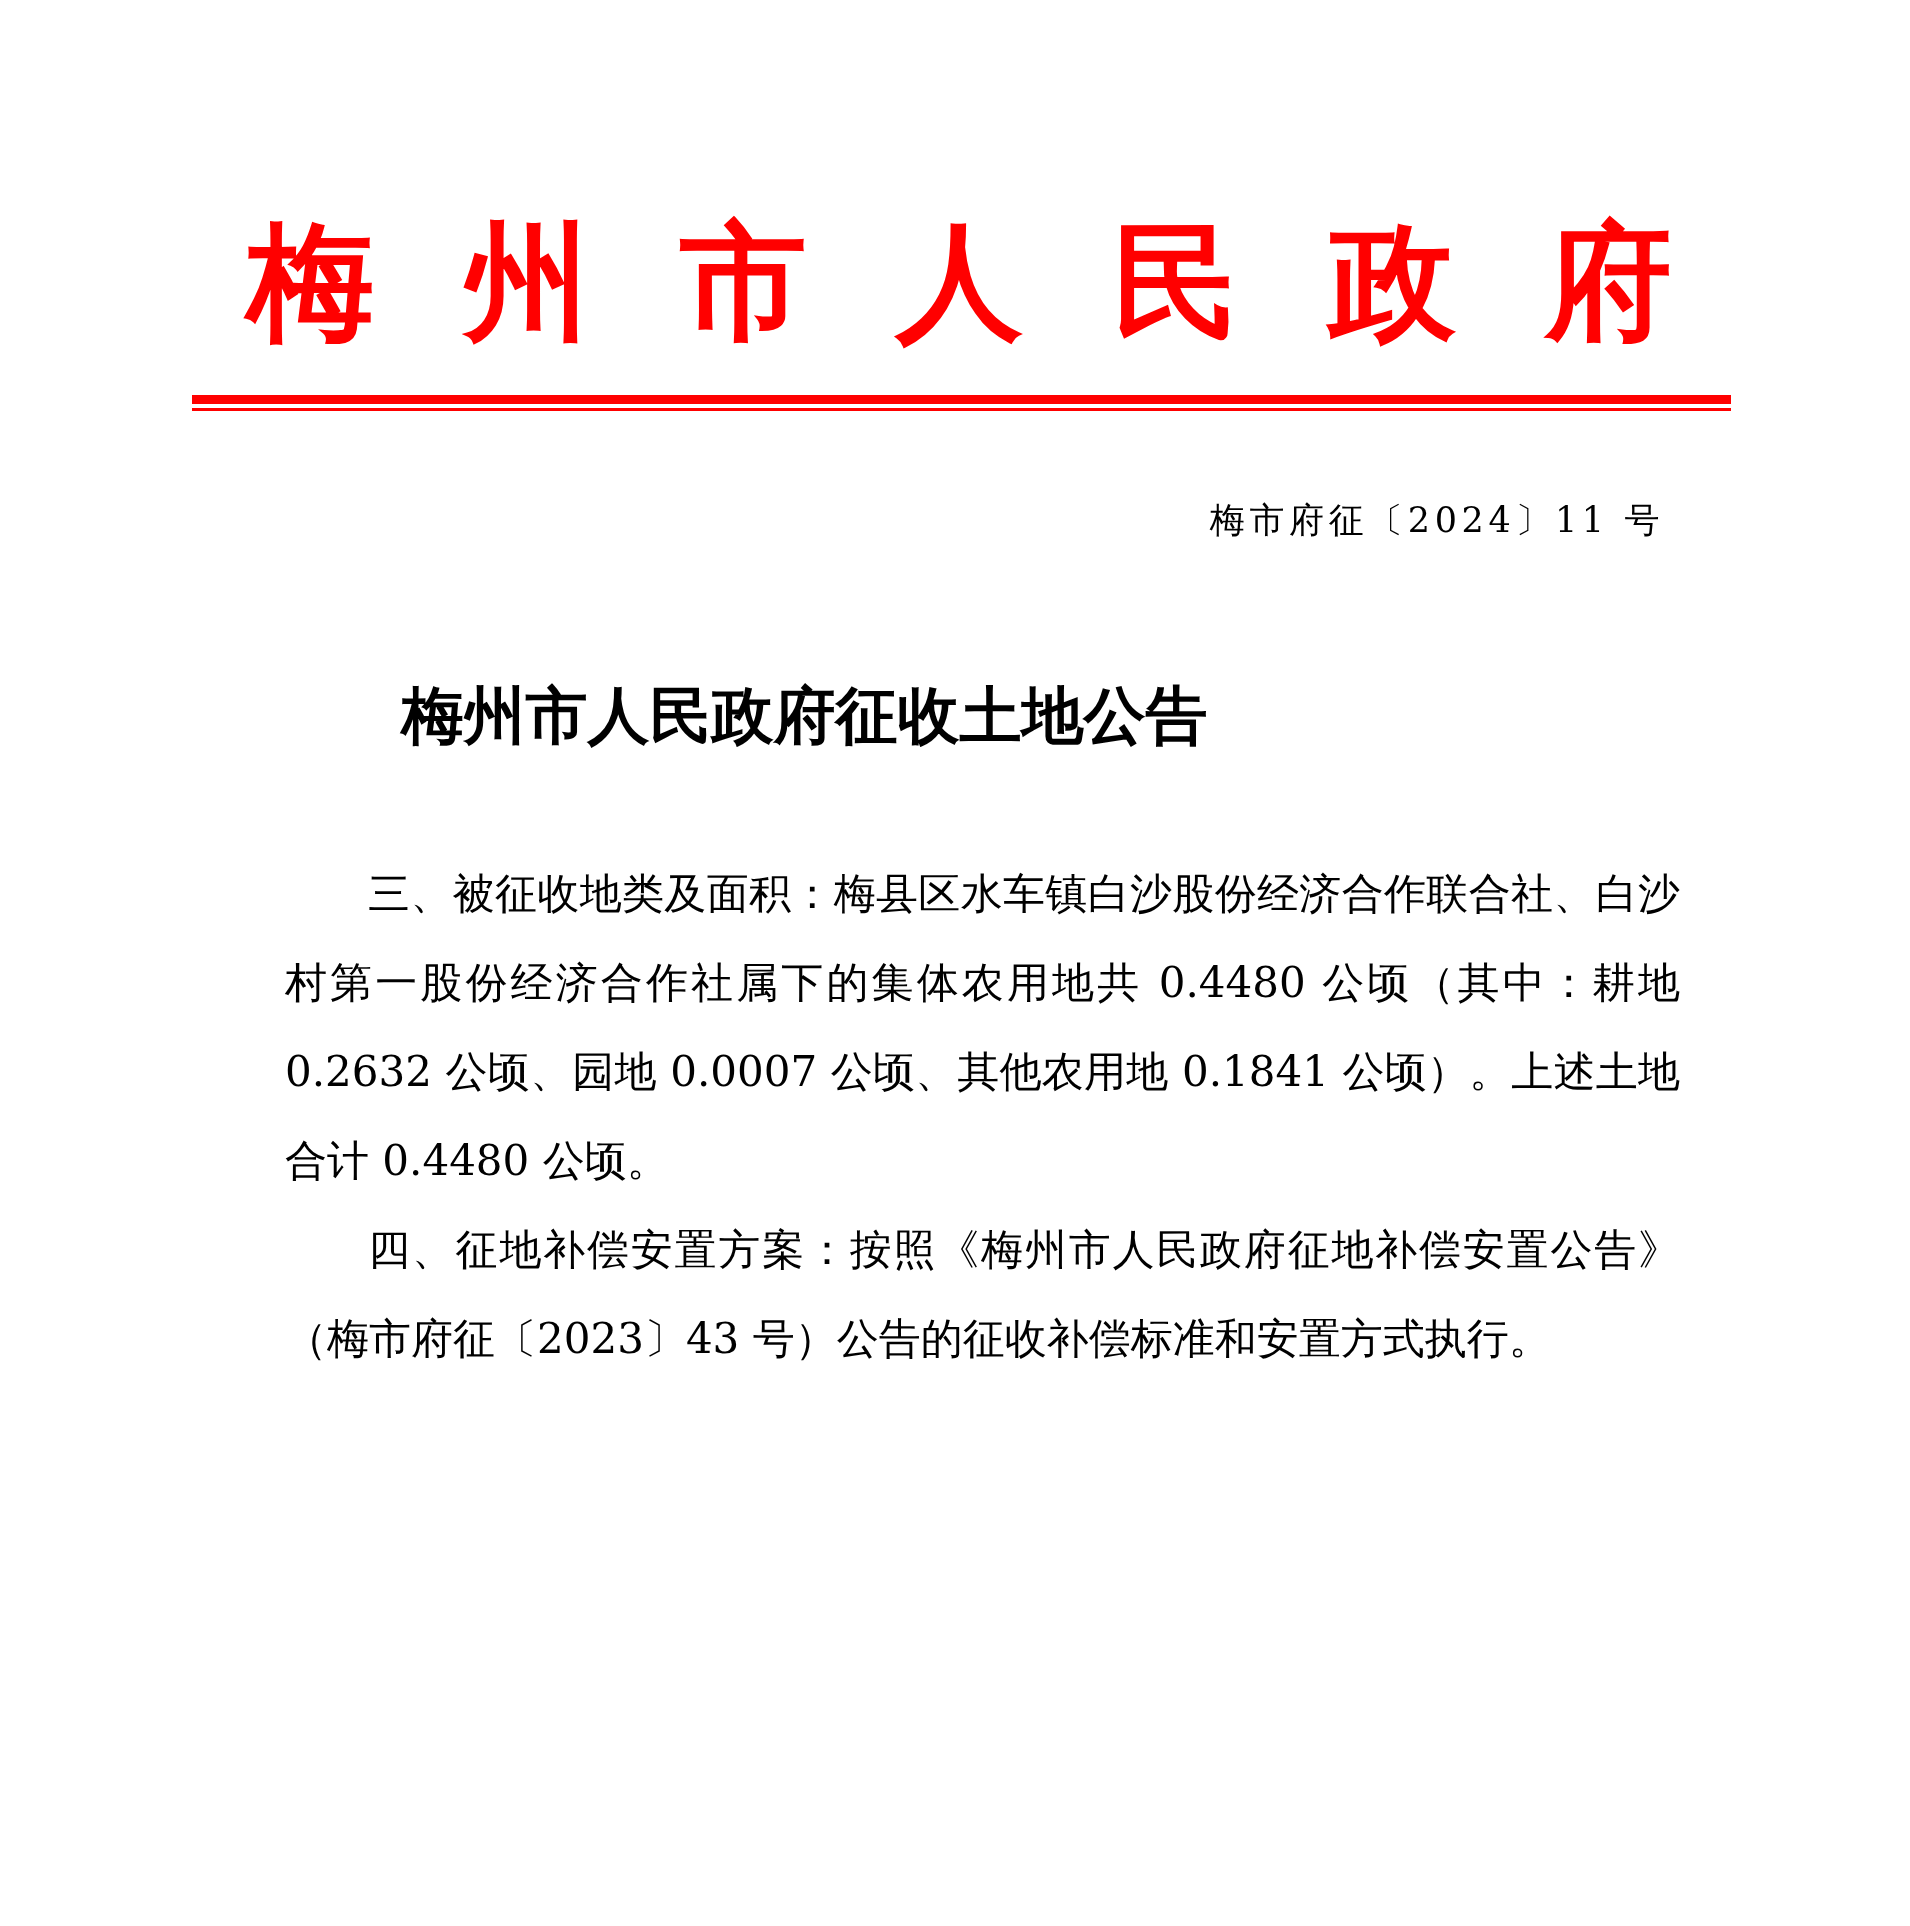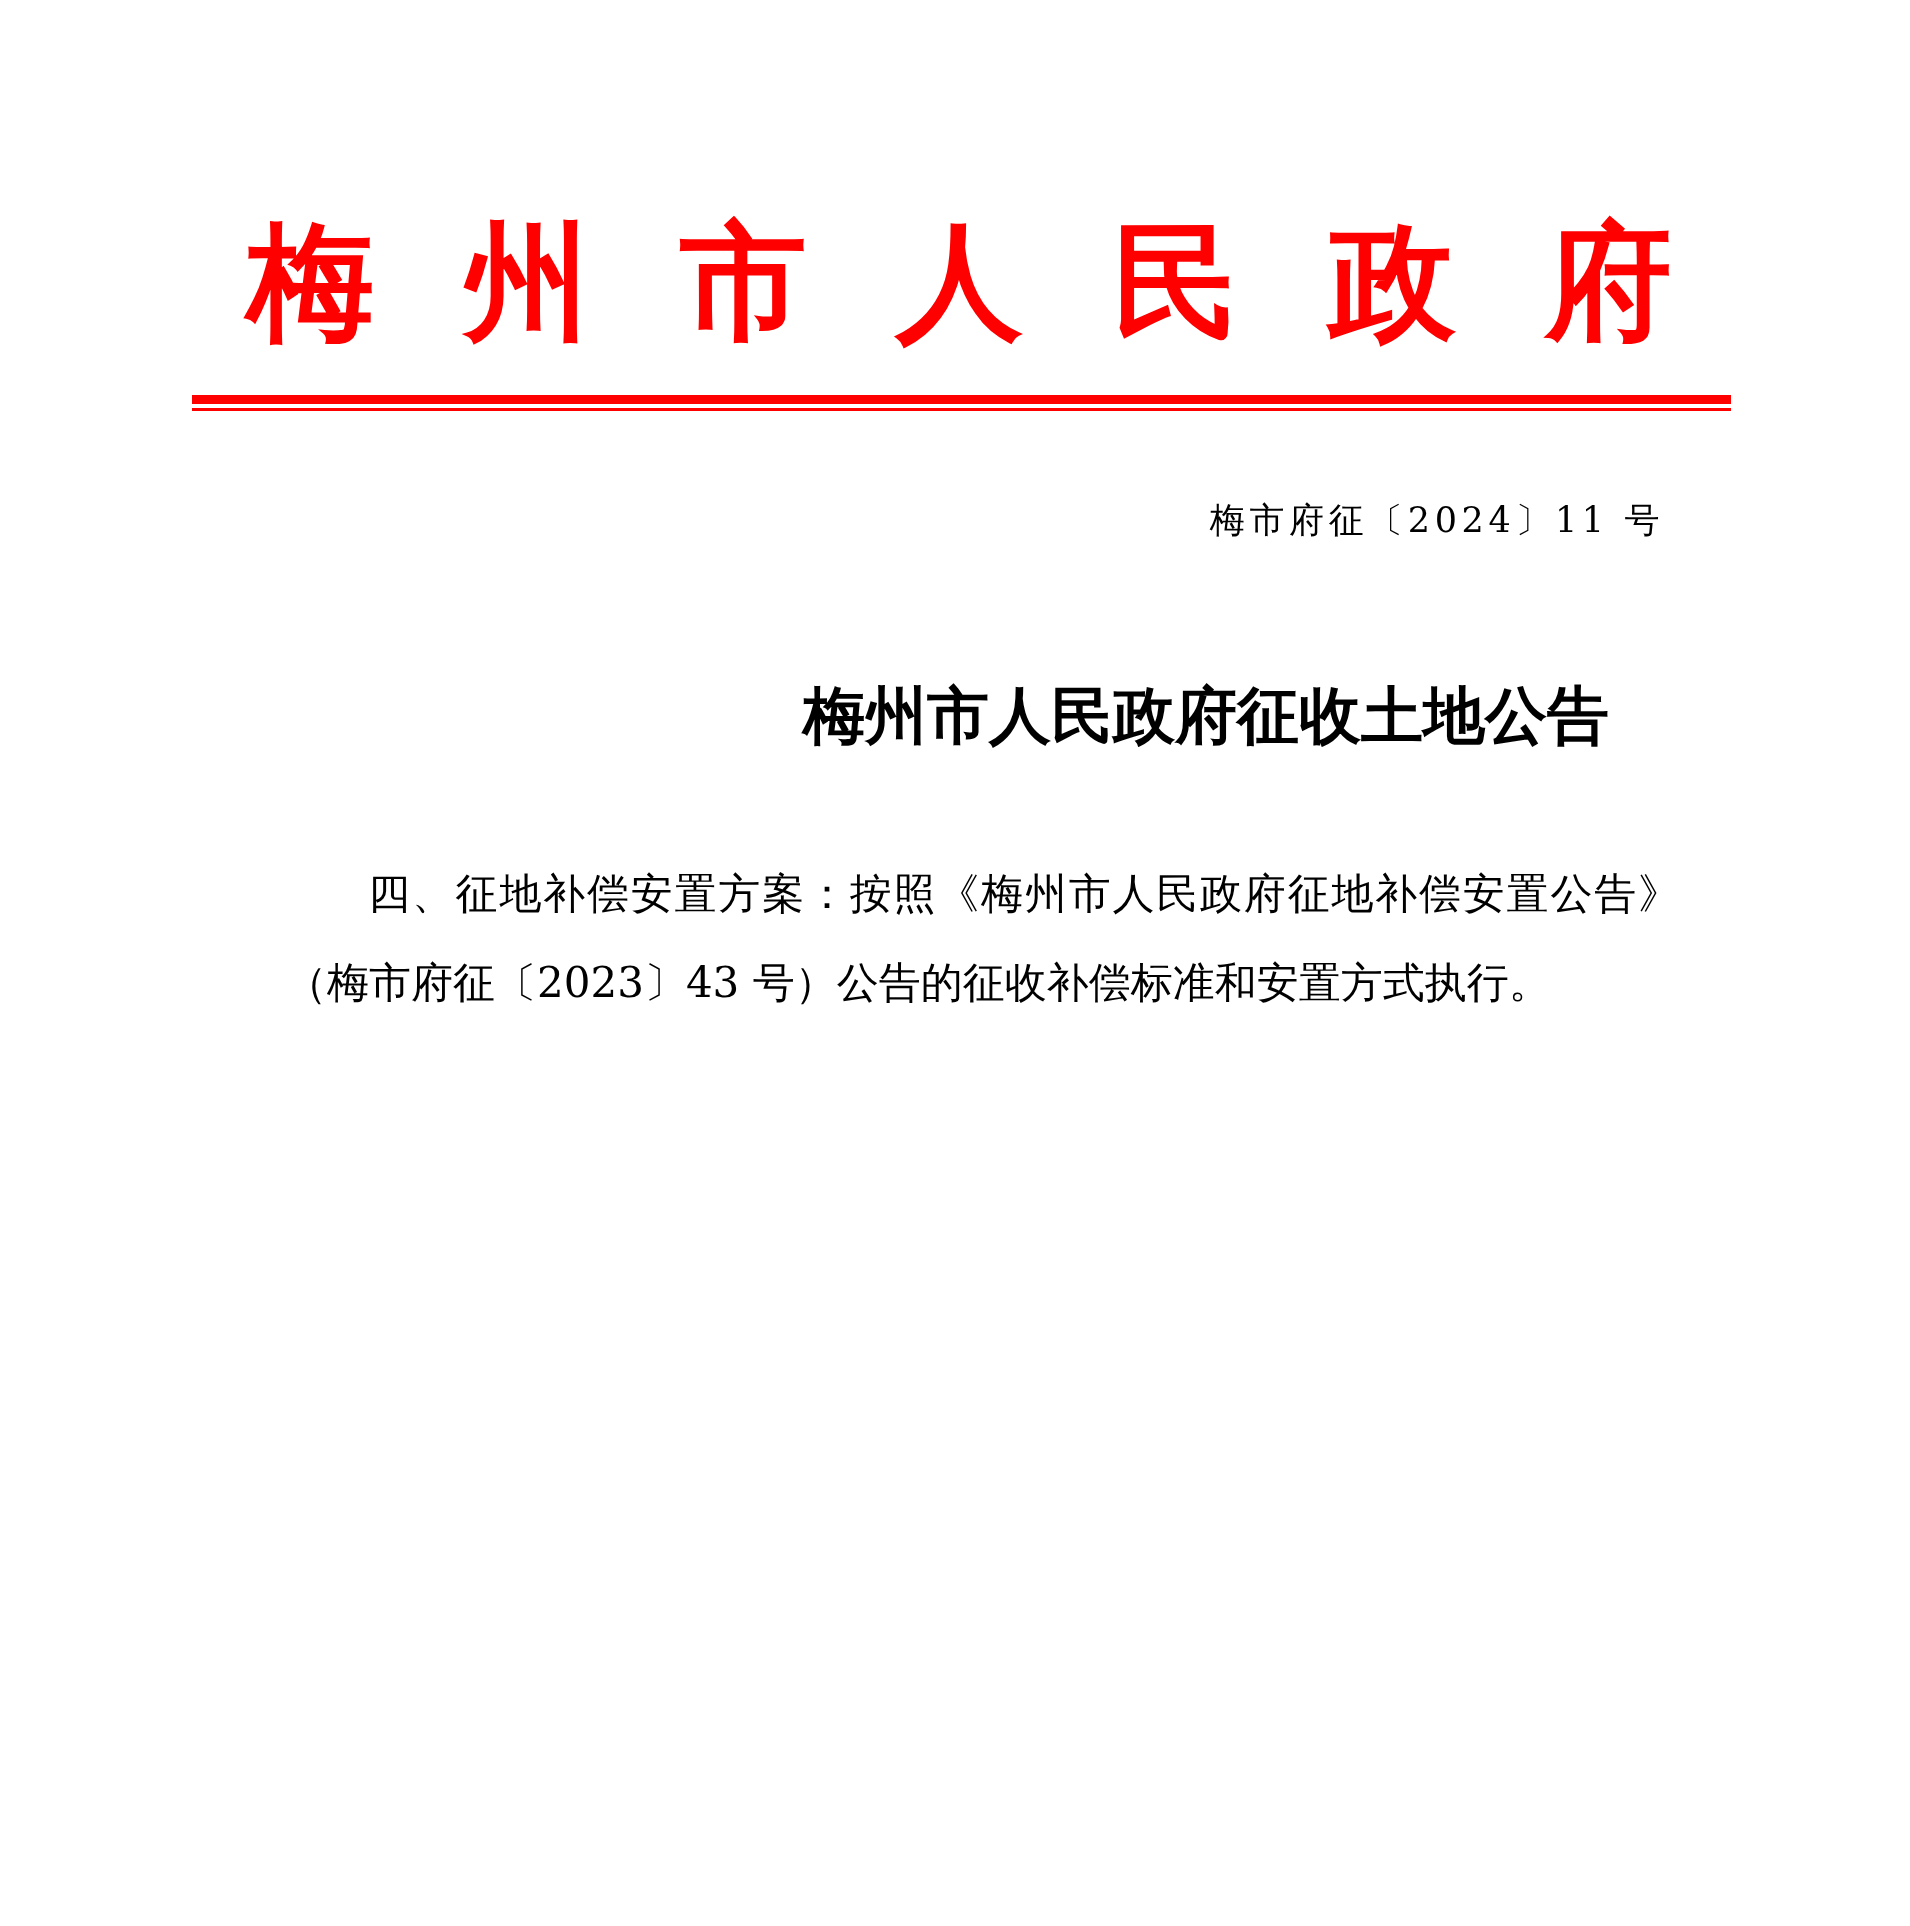--- a/index.html
+++ b/index.html
@@ -6,21 +6,21 @@
   body { width:1911px; height:2702px; position:relative; overflow:hidden;
          font-family:"DejaVu Serif","Liberation Serif",serif; color:#000; }
   .masthead { position:absolute; left:247px; top:200px; width:1425px; height:162px;
               display:flex; justify-content:space-between; align-items:center; }
   .masthead span { color:#ff0000; font-weight:bold; font-size:127px; line-height:1;
                    font-family:"DejaVu Serif","Liberation Serif",serif; }
   .rule-thick { position:absolute; left:192px; top:395px; width:1539px; height:9.2px; background:#ff0000; }
   .rule-thin { position:absolute; left:192px; top:408px; width:1539px; height:3.1px; background:#ff0000; }
   .docno { position:absolute; right:247px; top:497px; font-size:35px; letter-spacing:4.6px;
            font-family:"DejaVu Serif","Liberation Serif",serif; }
-  .title { position:absolute; left:0; width:1609px; top:674px; text-align:right;
+  .title { position:absolute; left:0; width:1609px; top:674px; text-align:center;
            font-size:62px; font-weight:bold; font-family:Liberation Sans, sans-serif; }
   .body { position:absolute; left:285px; top:849px; width:1395px; font-size:42px; line-height:89px;
           text-align:justify; font-family:"DejaVu Serif","Liberation Serif",serif; }
   .body p { margin:0; text-indent:83px; }
 </style>
 </head>
 <body>
 
 <div class="masthead">
   <span>梅</span>
@@ -33,16 +33,17 @@
 </div>
 
 <div class="rule-thick"></div>
 <div class="rule-thin"></div>
 
 <div class="docno">梅市府征〔2024〕11 号</div>
 
 <div class="title">梅州市人民政府征收土地公告</div>
 
 <div class="body">
+  <p>三、被征收地类及面积：梅县区水车镇白沙股份经济合作联合社、白沙村第一股份经济合作社属下的集体农用地共 0.4480 公顷（其中：耕地 0.2632 公顷、园地 0.0007 公顷、其他农用地 0.1841 公顷）。上述土地合计 0.4480 公顷。</p>
   <p>四、征地补偿安置方案：按照《梅州市人民政府征地补偿安置公告》（梅市府征〔2023〕43 号）公告的征收补偿标准和安置方式执行。</p>
 
 </div>
 
 
 </body></html>

